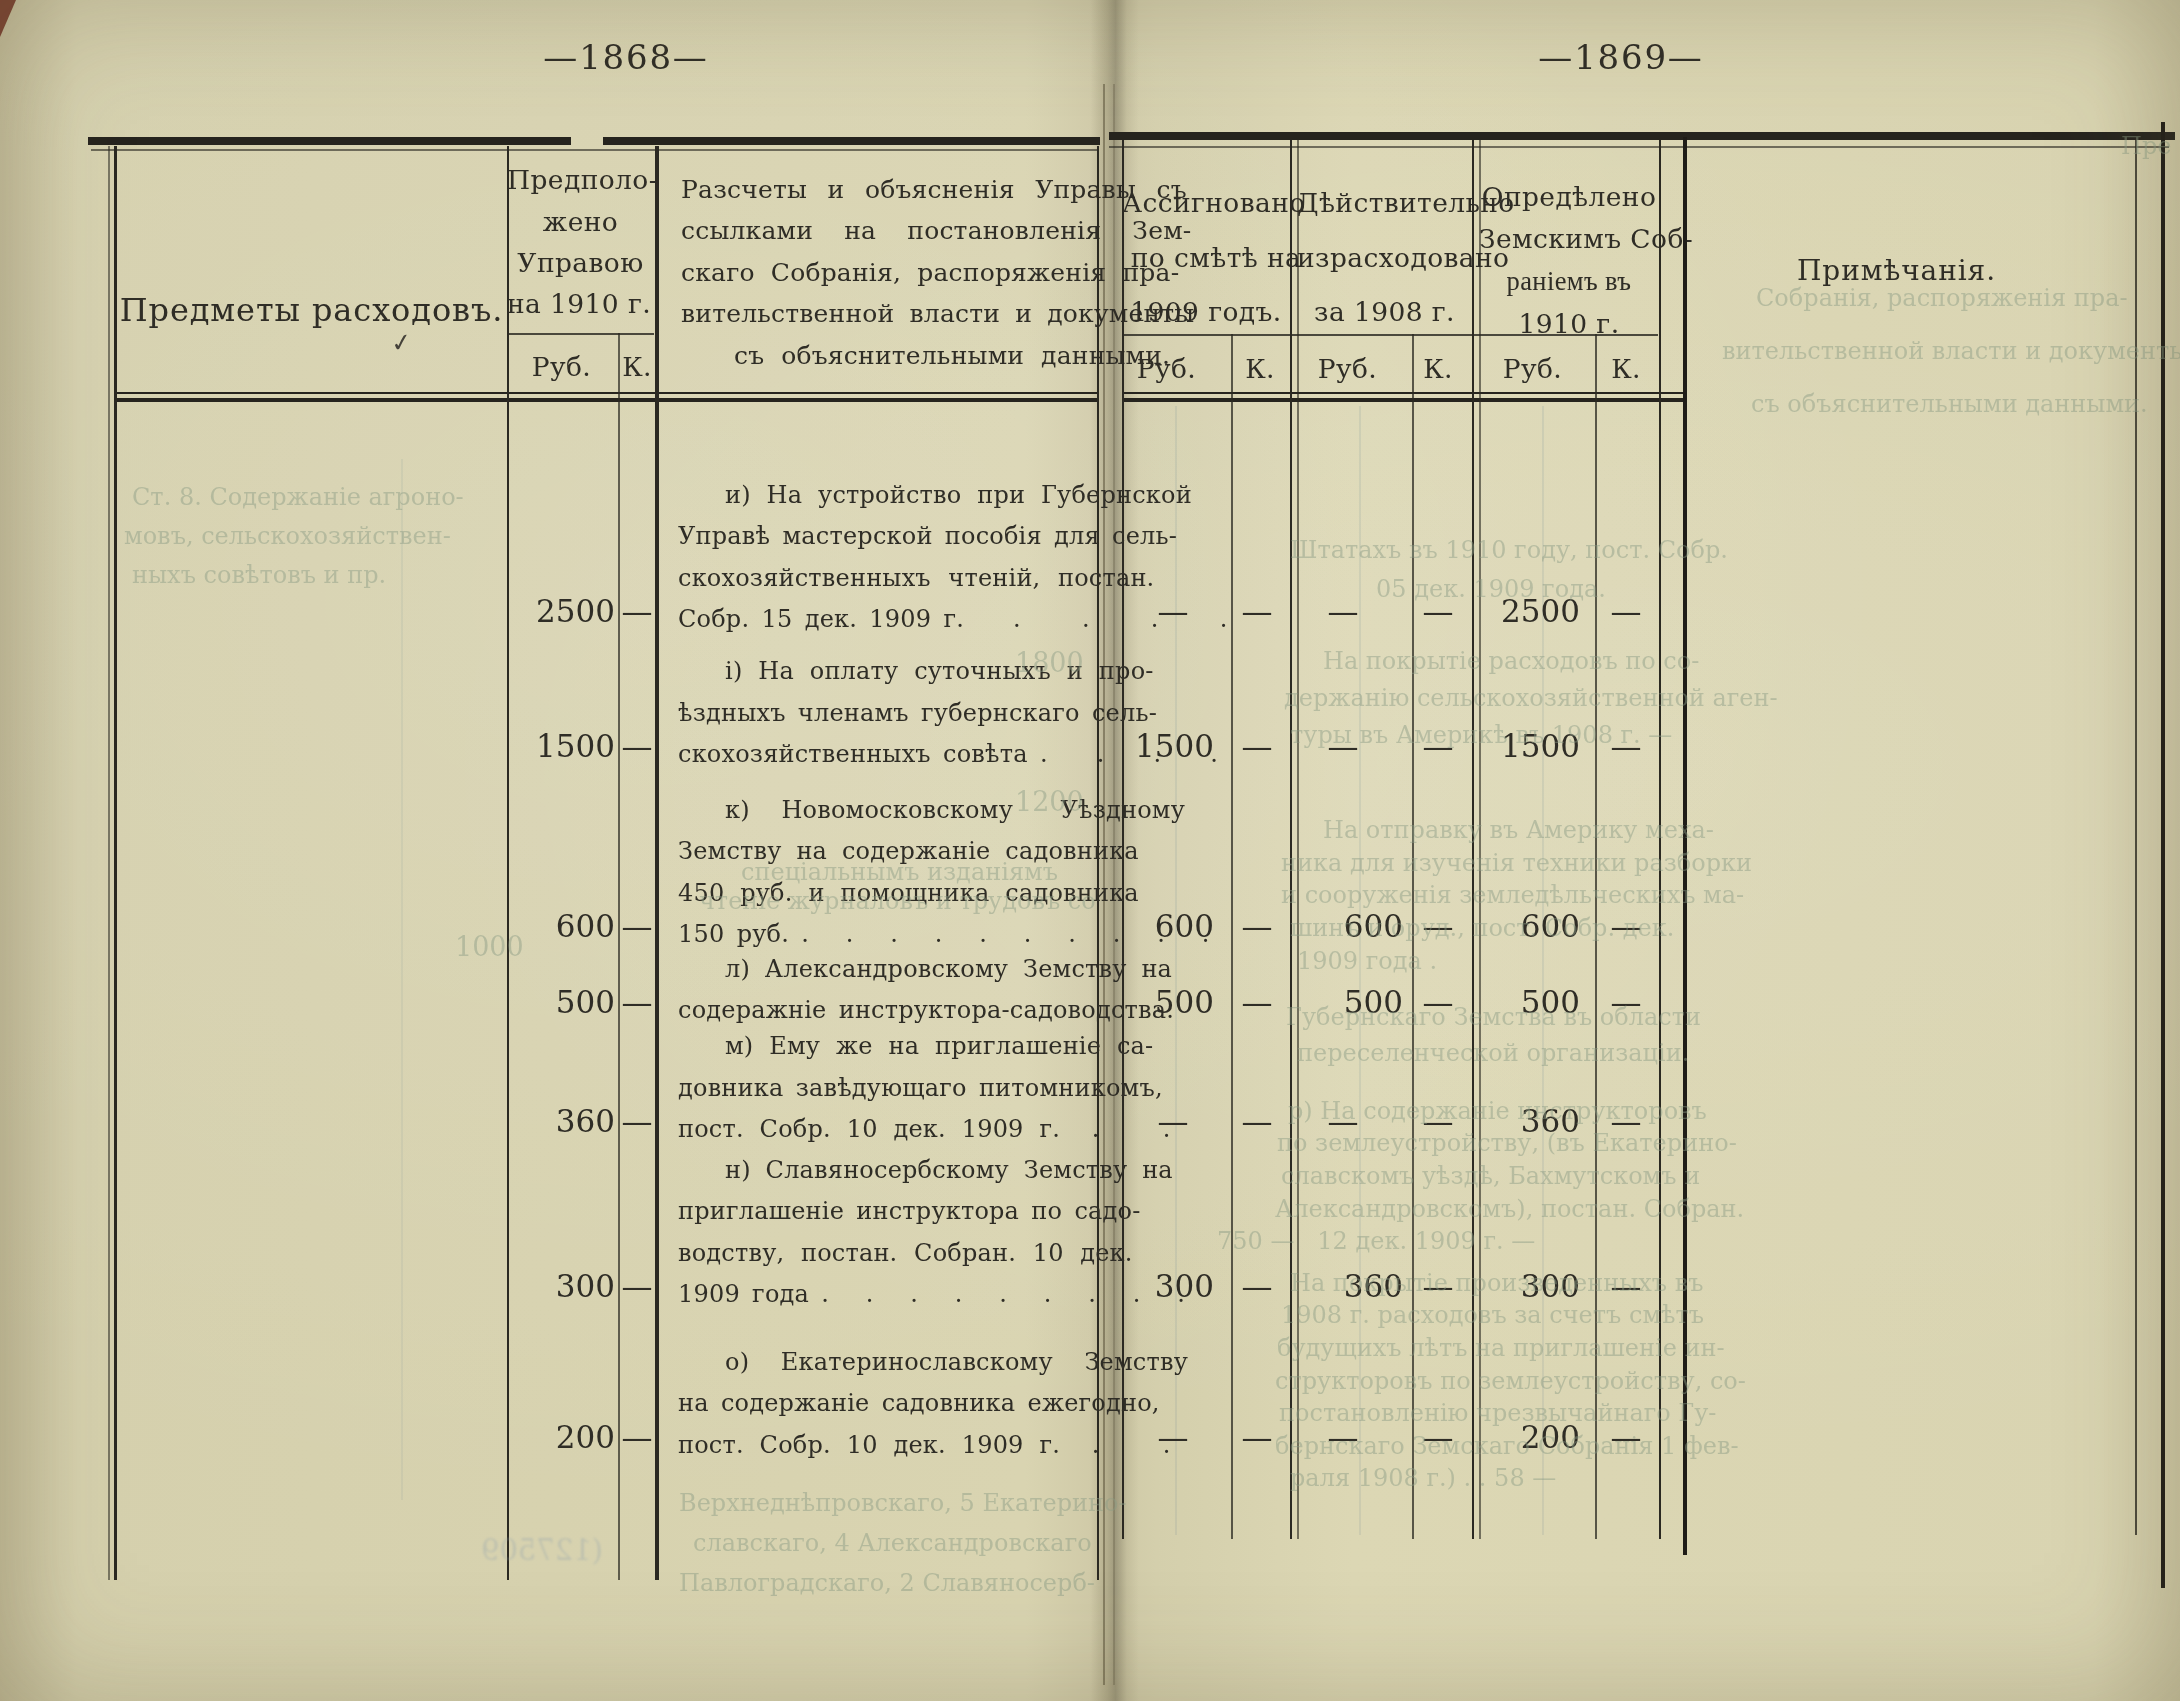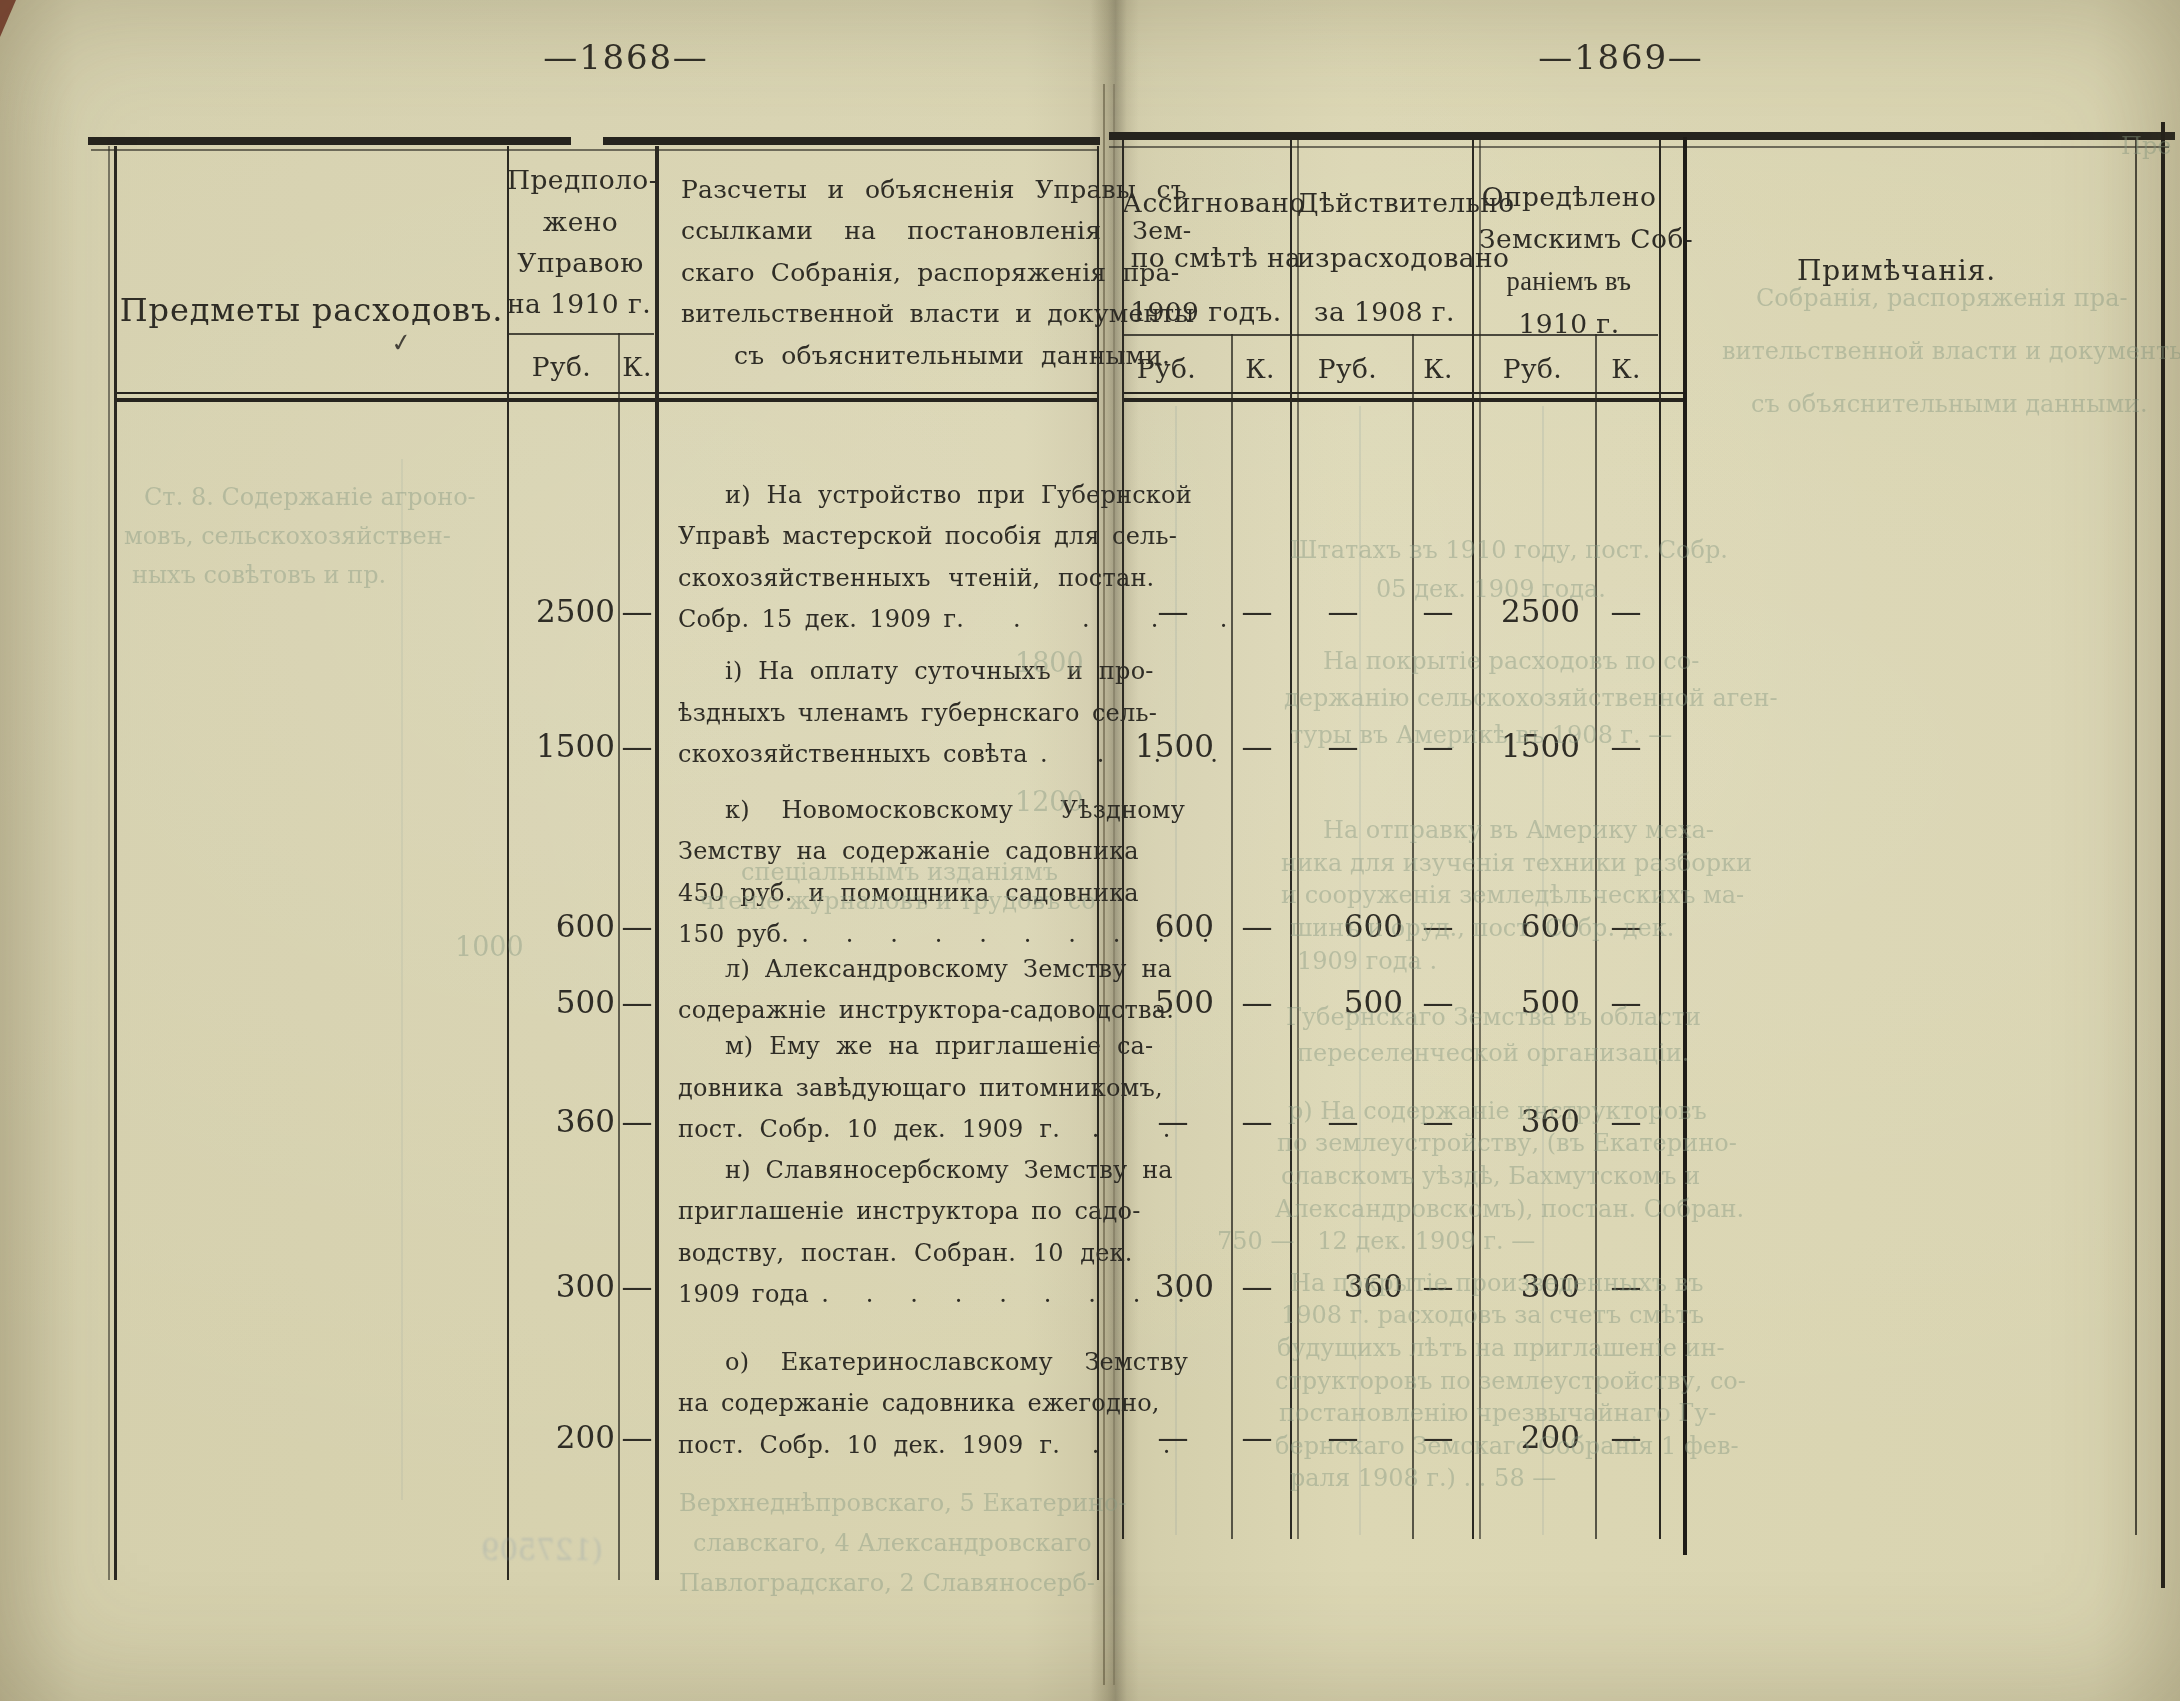--- a/index.html
+++ b/index.html
@@ -198,21 +198,21 @@
   <div class="xl" style="left:678px;top:1431px;word-spacing:8px;">пост. Собр. 10 дек. 1909 г.  .    .</div>
   <div class="num" style="left:491px;top:1419px;">200</div>
   <div class="dsh" style="left:615px;top:1419px;">—</div>
   <div class="dsh" style="left:1151px;top:1419px;">—</div>
   <div class="dsh" style="left:1235px;top:1419px;">—</div>
   <div class="dsh" style="left:1321px;top:1419px;">—</div>
   <div class="dsh" style="left:1416px;top:1419px;">—</div>
   <div class="num" style="left:1456px;top:1419px;">200</div>
   <div class="dsh" style="left:1604px;top:1419px;">—</div>
 
-  <div class="gh" style="left:144px;top:483px;">Ст. 8. Содержаніе агроно-</div>
+  <div class="gh" style="left:132px;top:483px;">Ст. 8. Содержаніе агроно-</div>
   <div class="gh" style="left:124px;top:522px;">мовъ, сельскохозяйствен-</div>
   <div class="gh" style="left:132px;top:561px;">ныхъ совѣтовъ и пр.</div>
 
   <div class="gh" style="left:1015px;top:647px;font-size:27px;">1800</div>
   <div class="gh" style="left:1015px;top:786px;font-size:27px;">1200</div>
   <div class="gh" style="left:455px;top:931px;font-size:27px;">1000</div>
   <div class="gh" style="left:741px;top:858px;">спеціальнымъ изданіямъ</div>
   <div class="gh" style="left:699px;top:887px;text-align:center;">чтеніе журналовъ и трудовъ со</div>
   <div class="gh" style="left:679px;top:1489px;">Верхнеднѣпровскаго, 5 Екатерино-</div>
   <div class="gh" style="left:693px;top:1529px;">славскаго, 4 Александровскаго</div>

